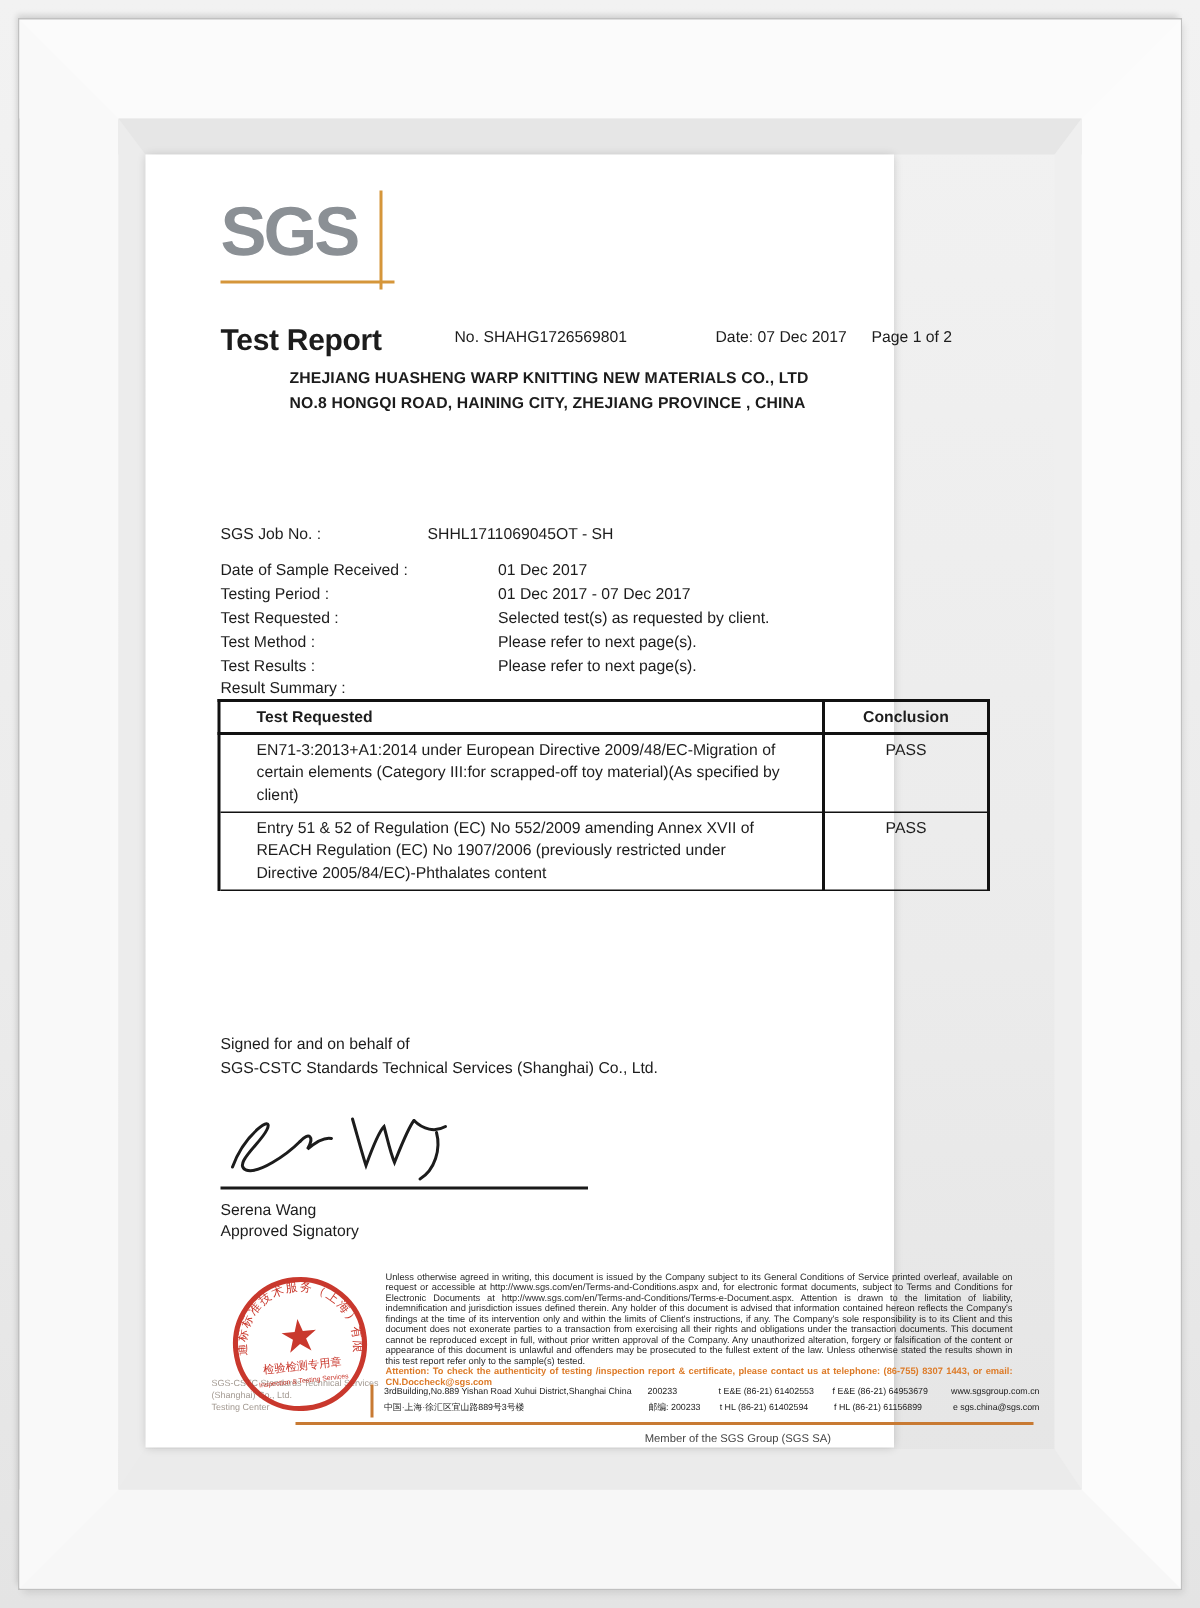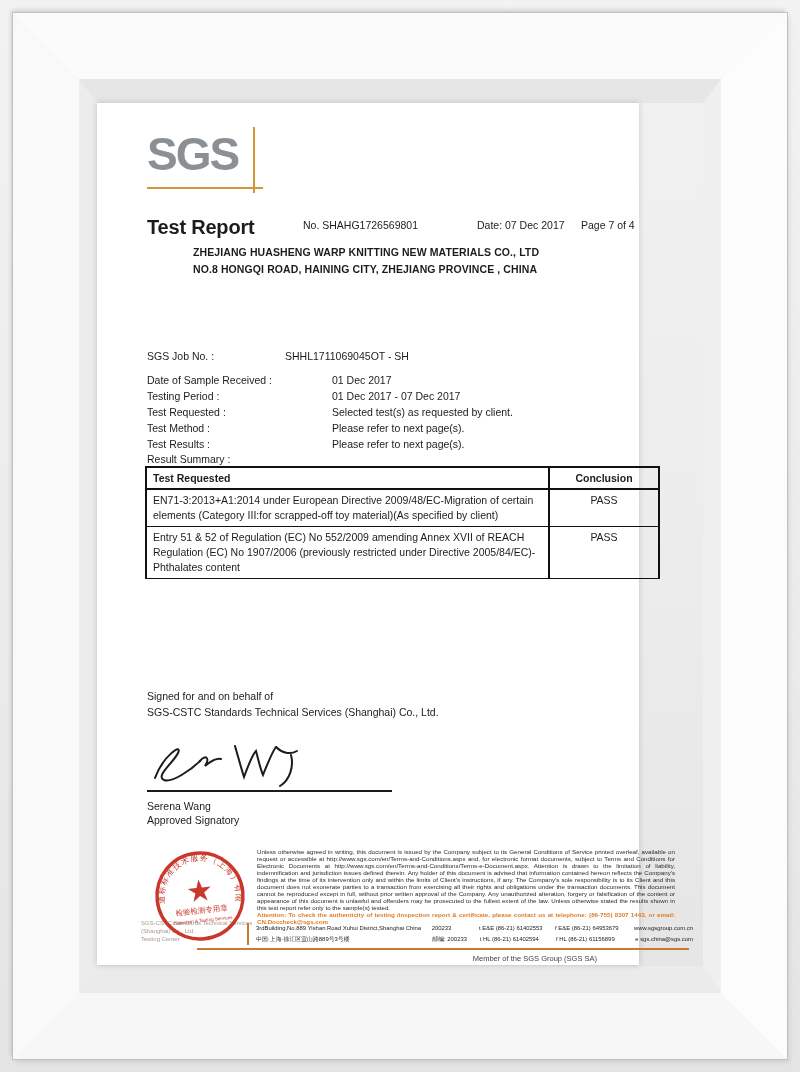--- a/index.html
+++ b/index.html
@@ -20,21 +20,21 @@
   }
   .frame-inner {
     width:100%; height:100%;
     border-style:solid;
     border-width:24px 18px 27px 18px;
     border-color:#e6e6e6 #efefef #ebebeb #ececec;
   }
 
   
   .document {
-    position:relative; width:542px; height:862px; background:#ffffff;
+    position:relative; width:499px; height:862px; background:#ffffff;
     box-shadow:0 0 6px rgba(0,0,0,0.18);
     color:#1c1c1c; font-size:10.5px;
   }
   .abs { position:absolute; }
 
   
   .logo-block { left:50px; top:28px; width:140px; height:70px; }
   .logo-text { font-size:46px; font-weight:bold; color:#8b9095; letter-spacing:-2px; line-height:1; }
   .logo-hline { position:absolute; left:0; top:56px; width:116px; height:2px; background:#d59а35; background:#d5963a; }
   .logo-vline { position:absolute; left:106px; top:-4px; width:2px; height:66px; background:#d5963a; }
@@ -51,21 +51,21 @@
 
   .jobrow  { left:50px; top:247px; display:flex; }
   .info    { left:50px; top:269px; }
   .lab     { width:138px; display:inline-block; }
   .info-row{ display:flex; line-height:16px;gap:47px; }
 
   .result-label { left:50px; top:350px; }
 
   
   table.rtable { position:absolute; left:48px; top:363px; width:515px; border-collapse:collapse; }
-  .rtable th, .rtable td { border:2px solid #111; padding:3px 6px; font-size:10.5px; vertical-align:top; }
+  .rtable th, .rtable td { border:2px solid #111; padding:3px 24px; font-size:10.5px; vertical-align:top; }
   .rtable td.body { border-width:1px 2px; }
   .rtable th { text-align:left; font-weight:bold; padding-top:4px; padding-bottom:4px; }
   .rtable .concl { width:110px; text-align:center; }
   .rtable td { line-height:15px; }
 
   
   .sig { left:50px; top:585px; width:360px; }
   .sig-line1 { line-height:16px; }
   .sig-img { margin-top:8px; }
   .sig-rule { width:245px; height:2px; background:#1a1a1a; margin-top:-2px; }
@@ -107,21 +107,21 @@
         <div class="abs logo-block">
           <div class="logo-text">SGS</div>
           <div class="logo-hline"></div>
           <div class="logo-vline"></div>
         </div>
 
         <div class="abs header-line">
           <span class="hl-title">Test Report</span>
           <span class="hl-no">No. SHAHG1726569801</span>
           <span class="hl-date">Date: 07 Dec 2017</span>
-          <span class="hl-page">Page 7 of 4</span>
+          <span class="hl-page">Page 1 of 2</span>
         </div>
 
         <div class="abs company">
           <div>ZHEJIANG HUASHENG WARP KNITTING NEW MATERIALS CO., LTD</div>
           <div>NO.8 HONGQI ROAD, HAINING CITY, ZHEJIANG PROVINCE , CHINA</div>
         </div>
 
 
         <div class="abs jobrow">
           <span class="lab">SGS Job No. :</span>

